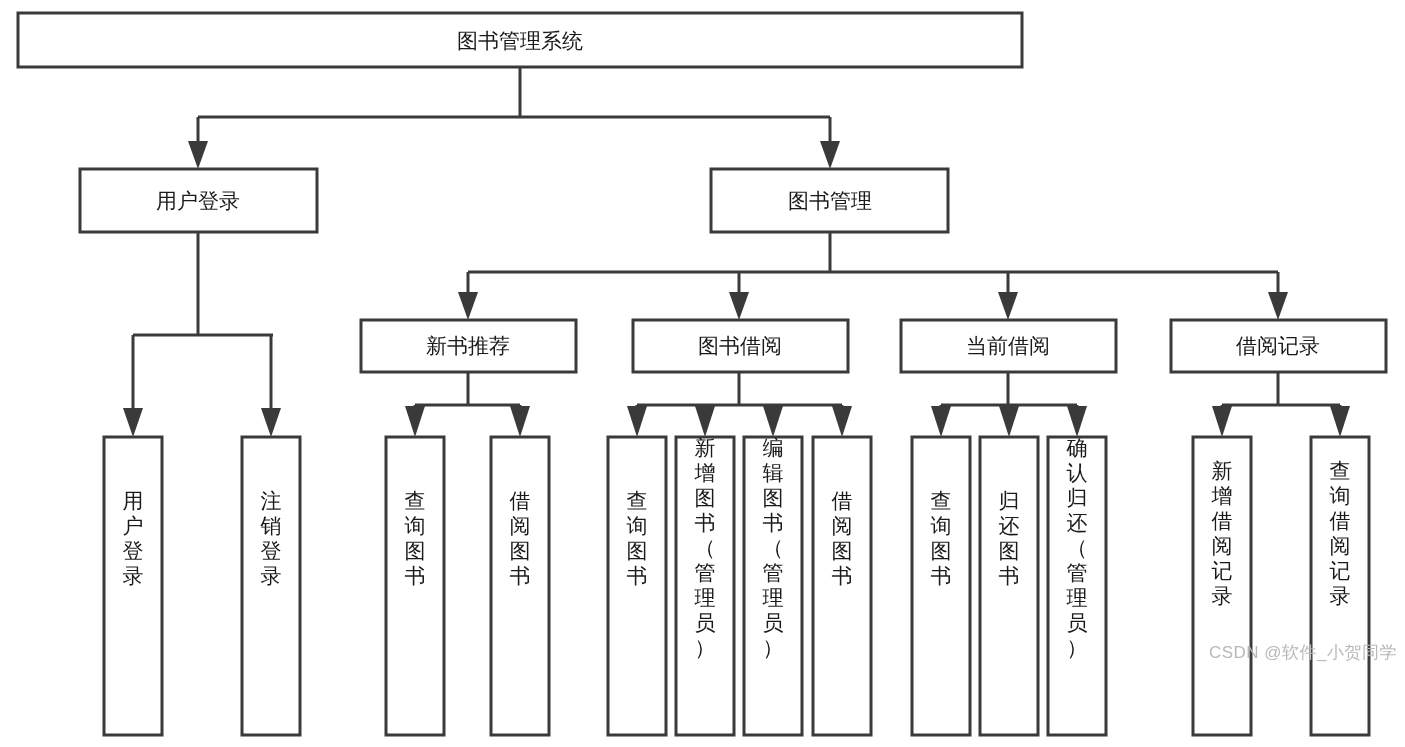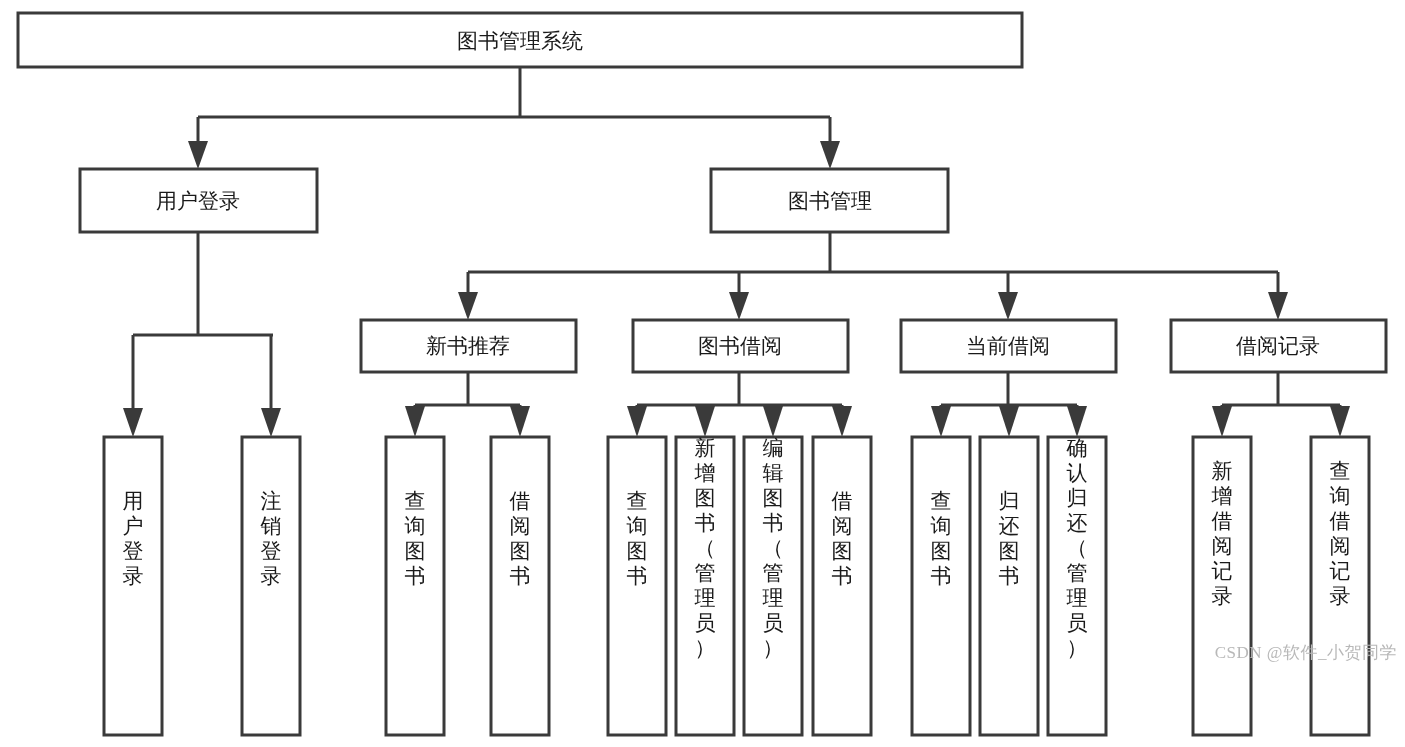--- a/index.html
+++ b/index.html
@@ -52,21 +52,21 @@
   .node-label-vertical {
     fill: #1a1a1a;
     font-family: "Liberation Sans", "DejaVu Sans", sans-serif;
     font-size: 21px;
     text-anchor: middle;
   }
   .watermark-text {
     position: absolute;
     right: 8px;
     bottom: 6px;
-    font-family: Liberation Serif, serif;
+    font-family: Liberation Sans, sans-serif;
     font-size: 17px;
     color: #b8b8b8;
     white-space: nowrap;
     letter-spacing: 0.5px;
   }
 </style>
 </head>
 <body>
 
 <div id="diagram-root">

